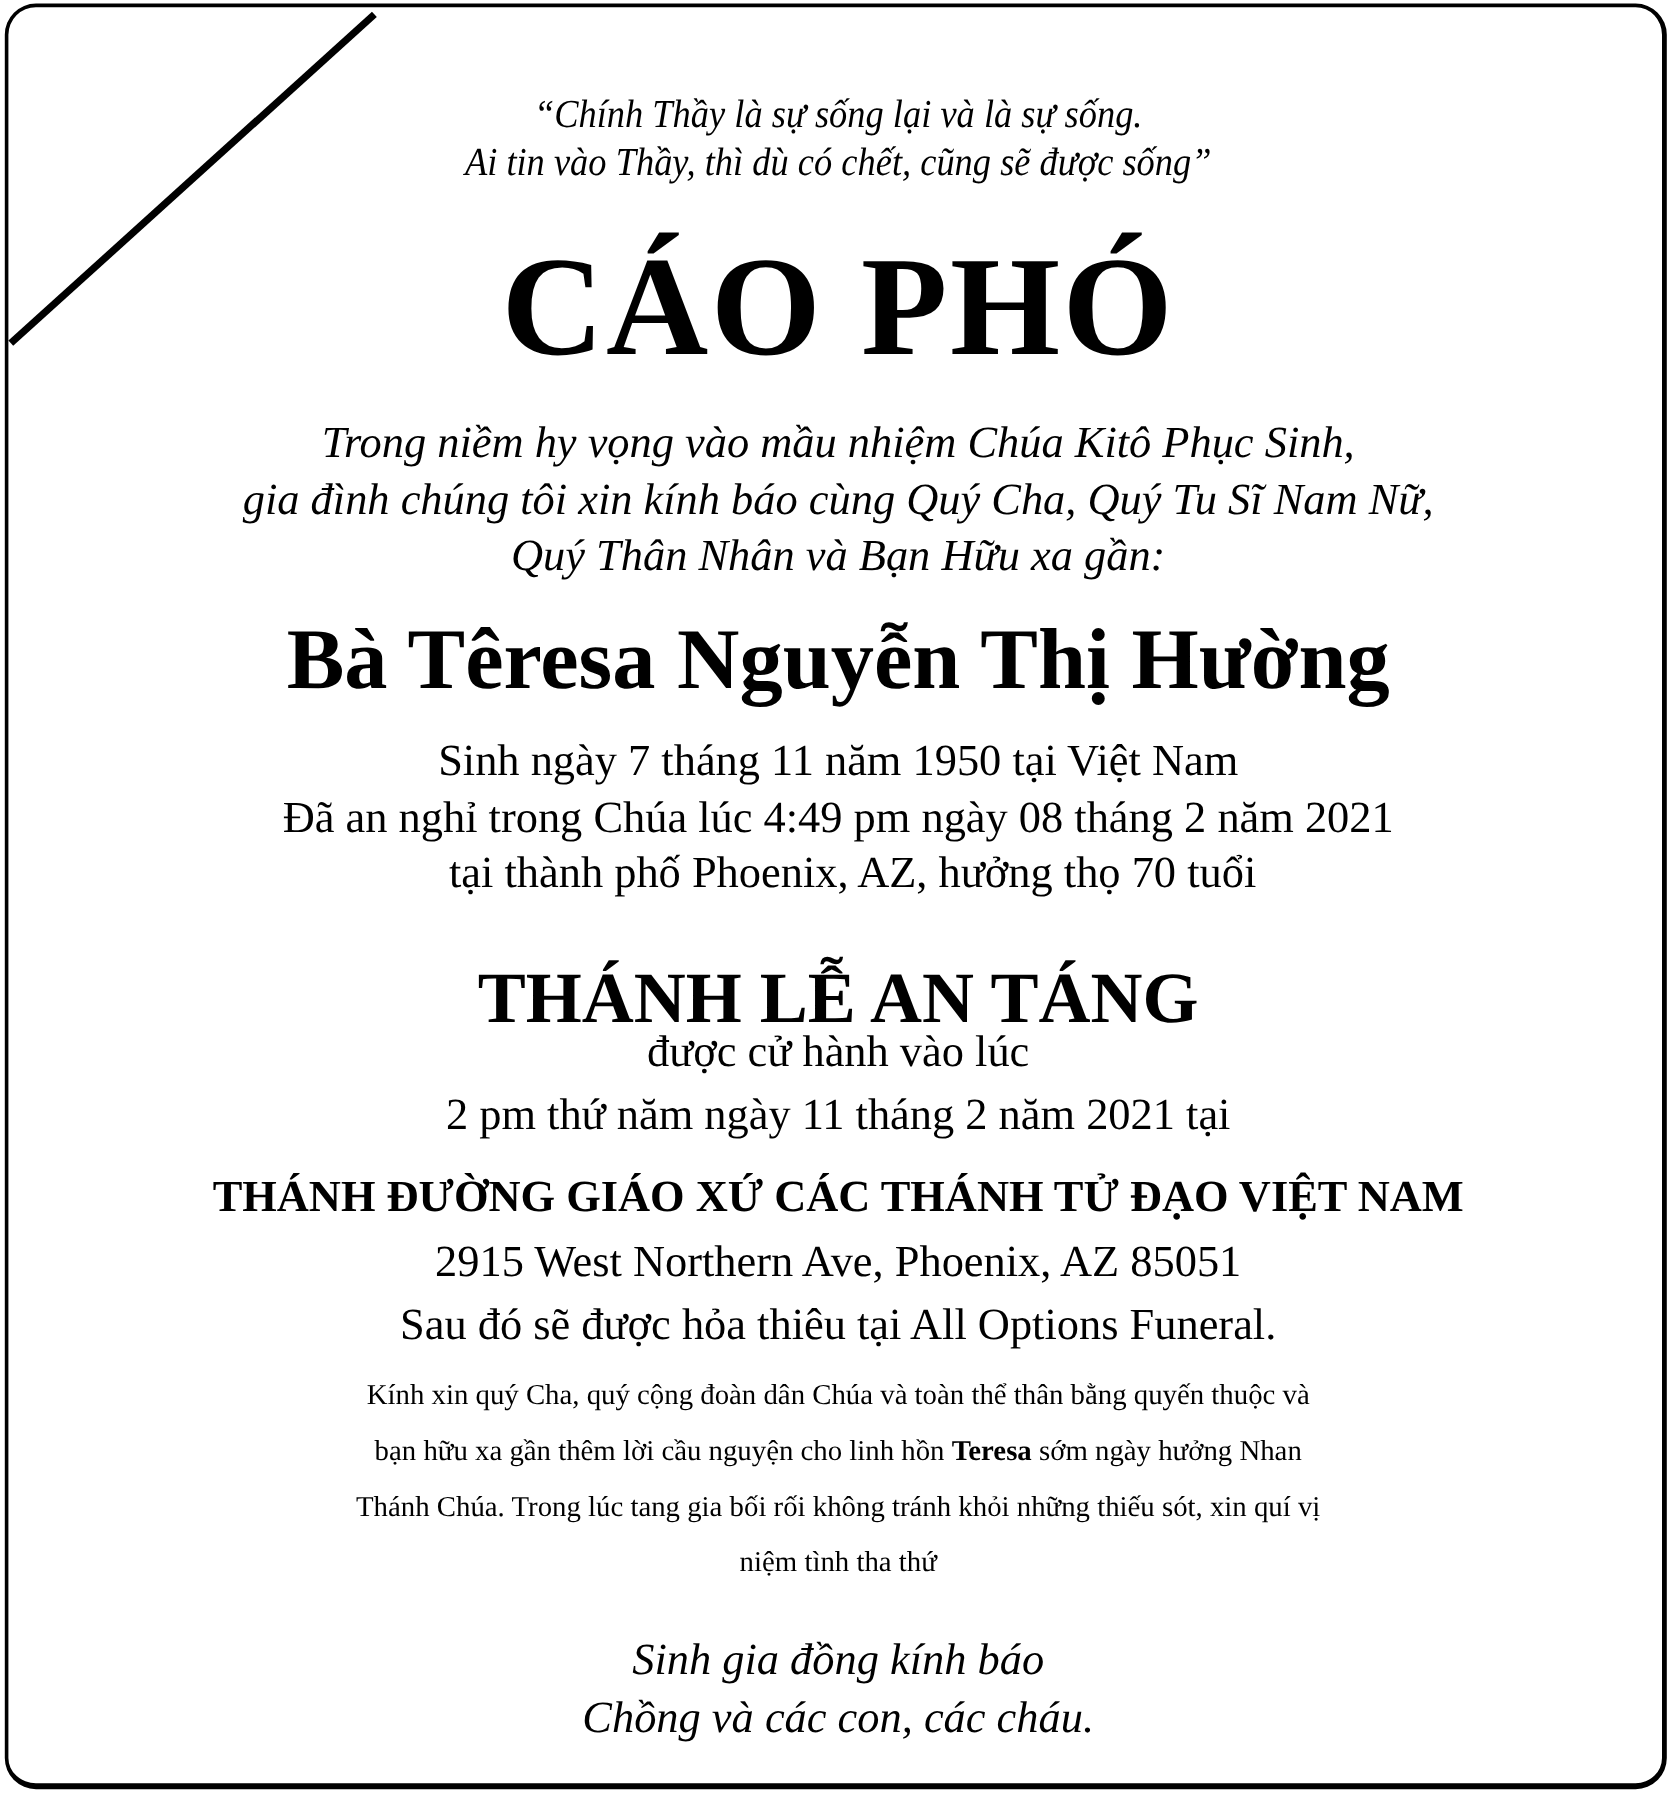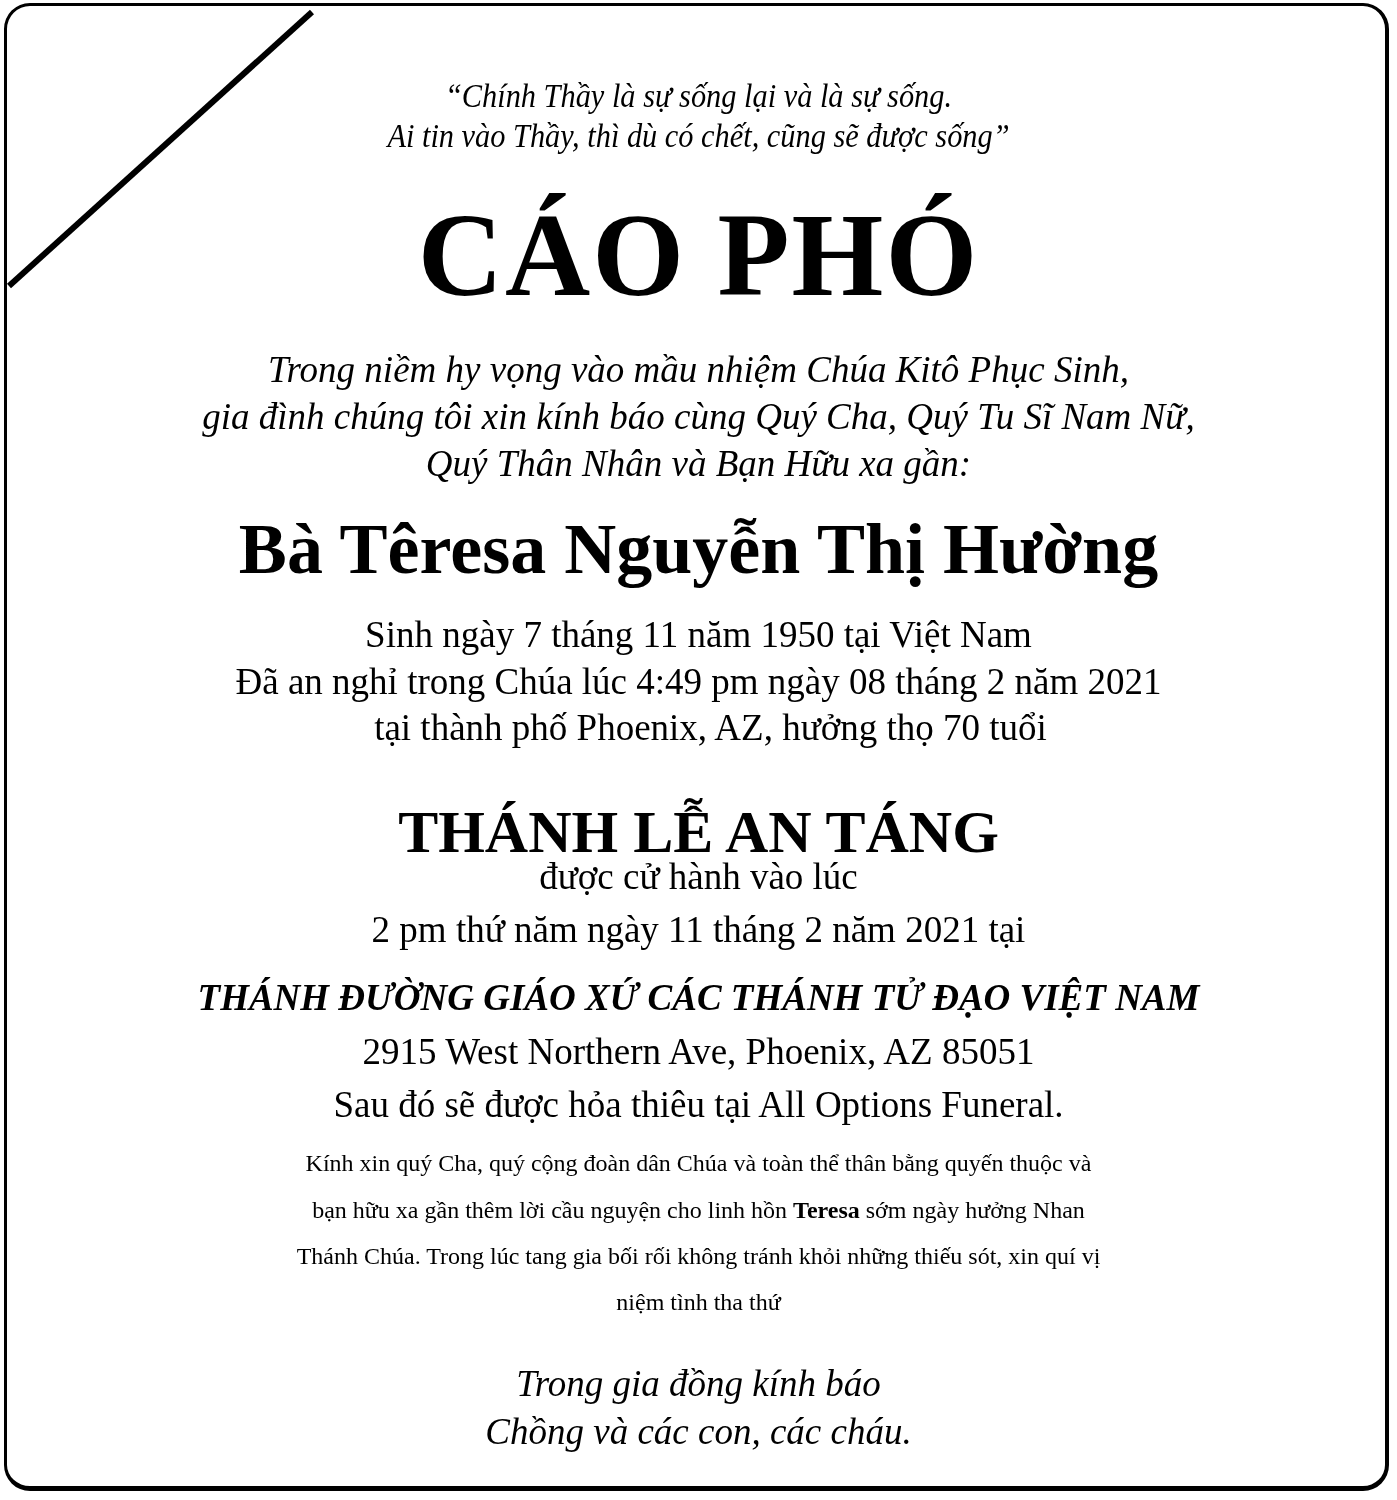--- a/index.html
+++ b/index.html
@@ -15,21 +15,21 @@
     .content { position: absolute; left: 0; top: 0; width: 1397px; text-align: center; }
     .line { position: absolute; left: 0; width: 1397px; text-align: center; white-space: nowrap; }
     .it { font-style: italic; }
     .quote { font-size: 33px; transform: scaleX(0.92); }
     .title { font-size: 118px; font-weight: bold; letter-spacing: 2px; }
     .intro { font-size: 37px; }
     .name { font-size: 72px; font-weight: bold; }
     .info { font-size: 37px; }
     .mass-title { font-size: 60px; font-weight: bold; }
     .mass { font-size: 37px; }
-    .church { font-size: 37px; font-weight: bold; font-style: italic; }
+    .church { font-size: 37px; font-weight: bold; }
     .para { font-size: 24px; }
     .sig { font-size: 37px; }
   </style>
 </head>
 <body>
 
 <div class="frame"></div>
 
 <svg class="ribbon" viewBox="0 0 330 300" width="330" height="300">
   <line x1="312" y1="12" x2="9" y2="286" stroke="#000" stroke-width="6"></line>
@@ -58,16 +58,16 @@
 
   <div class="line church" style="top:976px;">THÁNH ĐƯỜNG GIÁO XỨ CÁC THÁNH TỬ ĐẠO VIỆT NAM</div>
   <div class="line mass" style="top:1030px;">2915 West Northern Ave, Phoenix, AZ 85051</div>
   <div class="line mass" style="top:1083px;">Sau đó sẽ được hỏa thiêu tại All Options Funeral.</div>
 
   <div class="line para" style="top:1150px;">Kính xin quý Cha, quý cộng đoàn dân Chúa và toàn thể thân bằng quyến thuộc và</div>
   <div class="line para" style="top:1197px;"><span>bạn hữu xa gần thêm lời cầu nguyện cho linh hồn </span><b>Teresa</b><span> sớm ngày hưởng Nhan</span></div>
   <div class="line para" style="top:1243px;">Thánh Chúa. Trong lúc tang gia bối rối không tránh khỏi những thiếu sót, xin quí vị</div>
   <div class="line para" style="top:1289px;">niệm tình tha thứ</div>
 
-  <div class="line it sig" style="top:1362px;">Trong gia đồng kính báo</div>
+  <div class="line it sig" style="top:1362px;">Sinh gia đồng kính báo</div>
   <div class="line it sig" style="top:1410px;">Chồng và các con, các cháu.</div>
 
 </div>
 
 </body></html>

